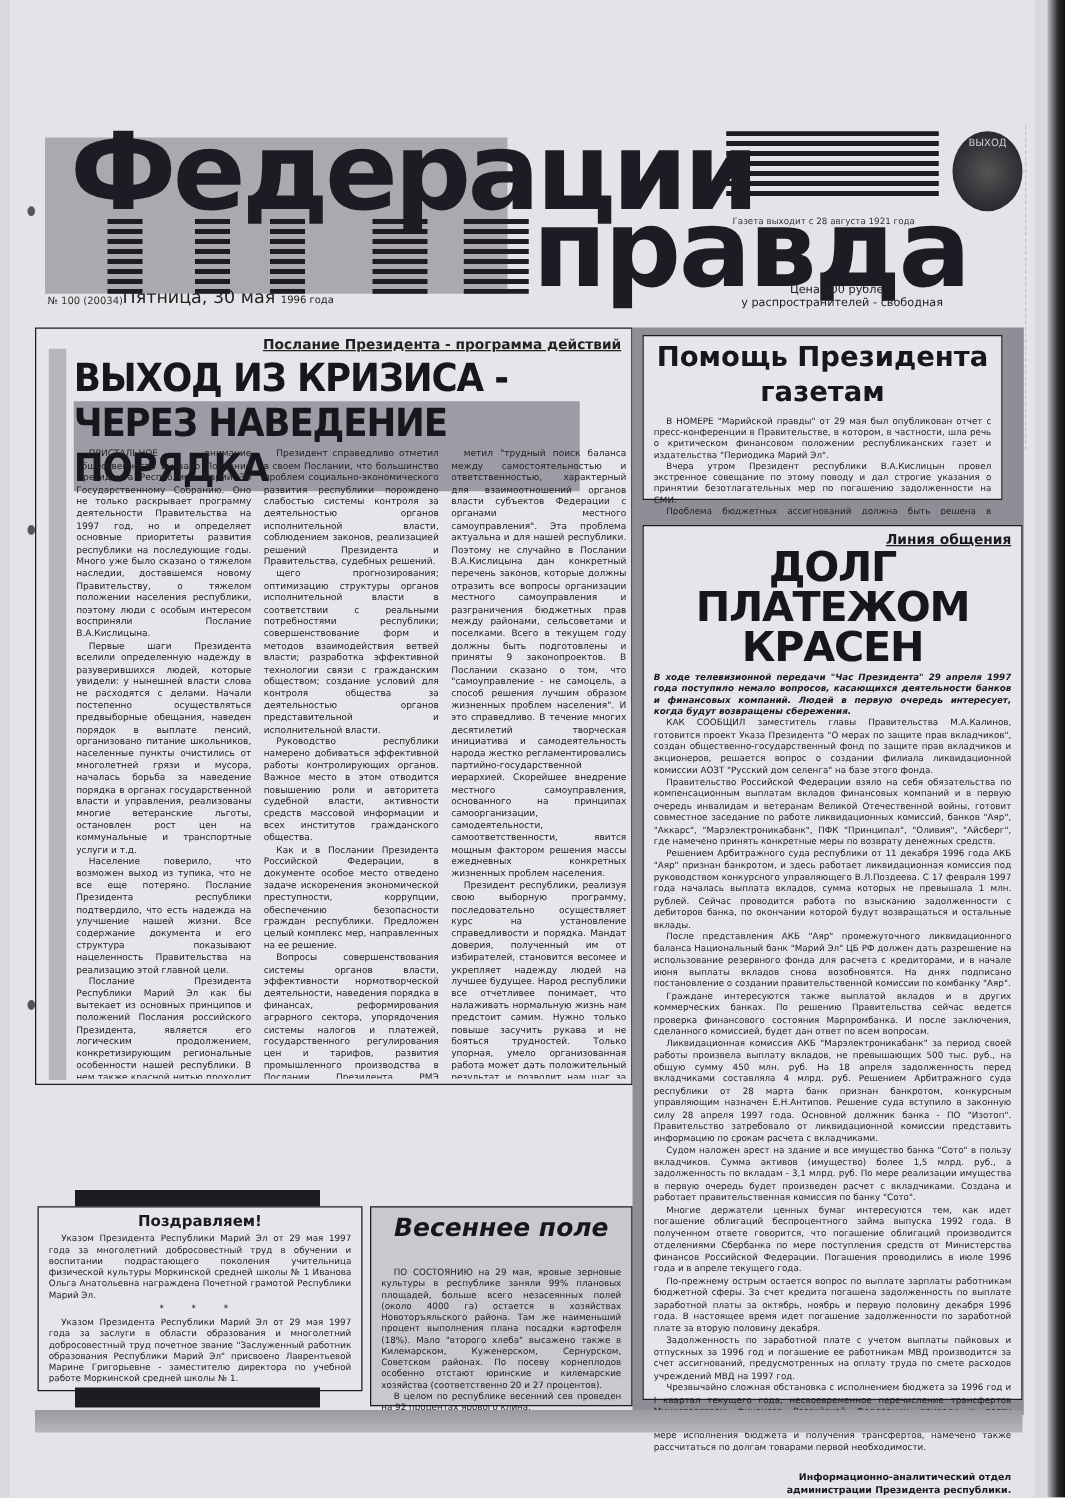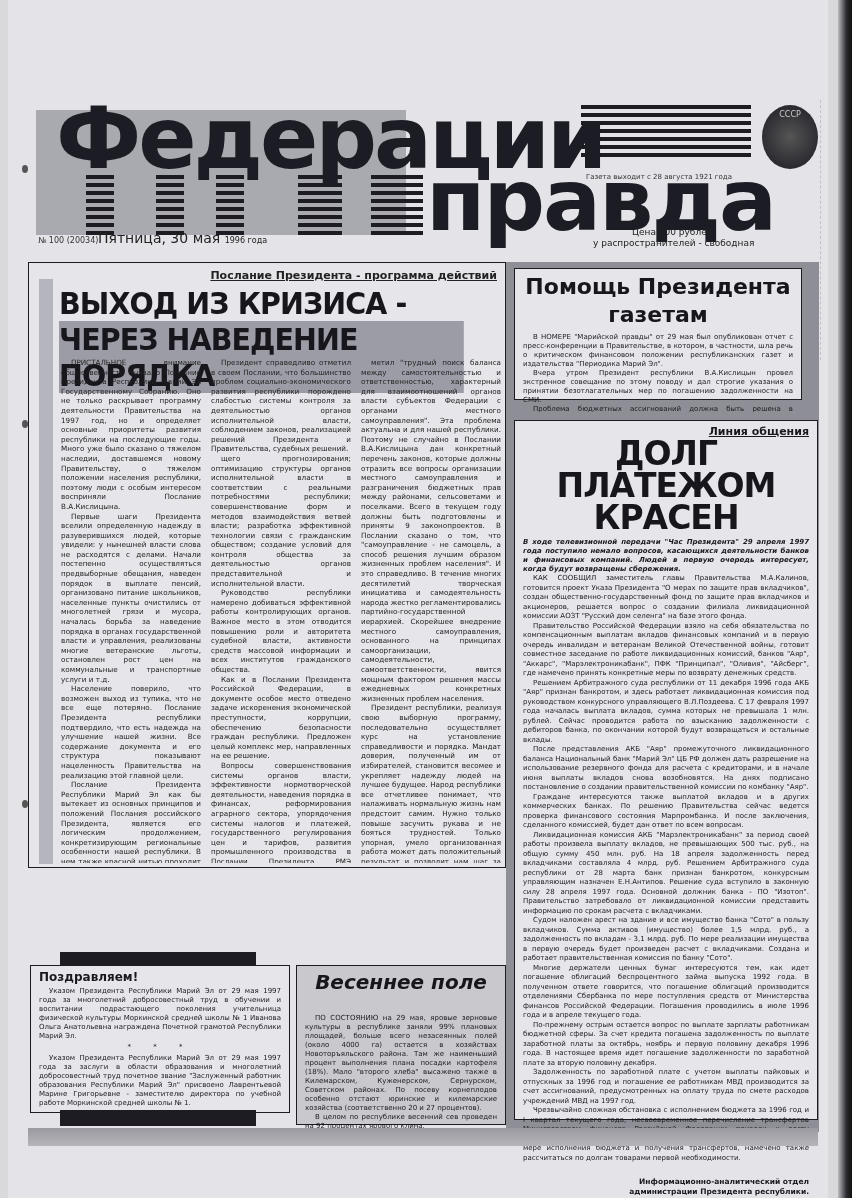--- a/index.html
+++ b/index.html
@@ -79,21 +79,21 @@
   .debt-title { text-align: center; font-weight: 900; font-size: 33px; line-height: 32px; letter-spacing: -1px; color: #16161c; }
   .debt-lead { font-style: italic; font-weight: bold; font-size: 7px; line-height: 9px; padding: 4px 8px 0; text-align: justify; }
   .debt-text { font-size: 7px; line-height: 9.5px; padding: 0 8px; text-align: justify; }
   .debt-text p { text-indent: 10px; }
   .debt-sig { text-align: right; font-weight: bold; font-size: 7.5px; line-height: 10px; padding: 14px 8px 0; }
 
   
   .cong-bar-top { position: absolute; left: 60px; top: 952px; width: 196px; height: 18px; background: #1c1c22; }
   .cong-bar-bot { position: absolute; left: 60px; top: 1110px; width: 196px; height: 16px; background: #1c1c22; }
   .cong-box { position: absolute; left: 30px; top: 965px; width: 260px; height: 148px; border: 1.5px solid #1c1c22; background: #e6e6ea; padding: 4px 8px; }
-  .cong-title { text-align: left; font-weight: bold; font-size: 12px; margin-bottom: 3px; }
+  .cong-title { text-align: center; font-weight: bold; font-size: 12px; margin-bottom: 3px; }
   .cong-text { font-size: 7px; line-height: 9px; text-align: justify; }
   .cong-text p { text-indent: 10px; }
   .stars { text-align: center; font-size: 7px; letter-spacing: 10px; margin: 2px 0; }
 
   
   .spring-box { position: absolute; left: 296px; top: 965px; width: 210px; height: 160px; border: 1.5px solid #1c1c22; background: #c8c8cd; padding: 4px 8px; }
   .spring-title { text-align: center; font-weight: 900; font-style: italic; font-size: 20px; margin-bottom: 20px; color: #16161c; }
   .spring-text { font-size: 7px; line-height: 9px; text-align: justify; }
   .spring-text p { text-indent: 10px; }
 
@@ -112,21 +112,21 @@
   <div class="masthead">
     <div class="mh-bg"></div>
     <div class="mh-bars" style="left:50px;top:80px;width:28px;"></div>
     <div class="mh-bars" style="left:120px;top:80px;width:28px;"></div>
     <div class="mh-bars" style="left:180px;top:80px;width:28px;"></div>
     <div class="mh-bars" style="left:262px;top:80px;width:44px;"></div>
     <div class="mh-bars" style="left:335px;top:80px;width:52px;"></div>
     <div class="mh-bars" style="left:545px;top:10px;width:170px;height:52px;"></div>
     <div class="mh-title1">Федерации</div>
     <div class="mh-title2">правда</div>
-    <div class="emblem"><span>СССР</span></div>
+    <div class="emblem"><span>ВЫХОД</span></div>
     <div class="since">Газета выходит с 28 августа 1921 года</div>
   </div>
   <div class="issue">№ 100 (20034)</div>
   <div class="dateline">
     <span>Пятница, 30 мая</span>
     <span class="yr">1996 года</span>
   </div>
   <div class="price">
     <div>Цена 600 рублей,</div>
     <div>у распространителей - свободная</div>

